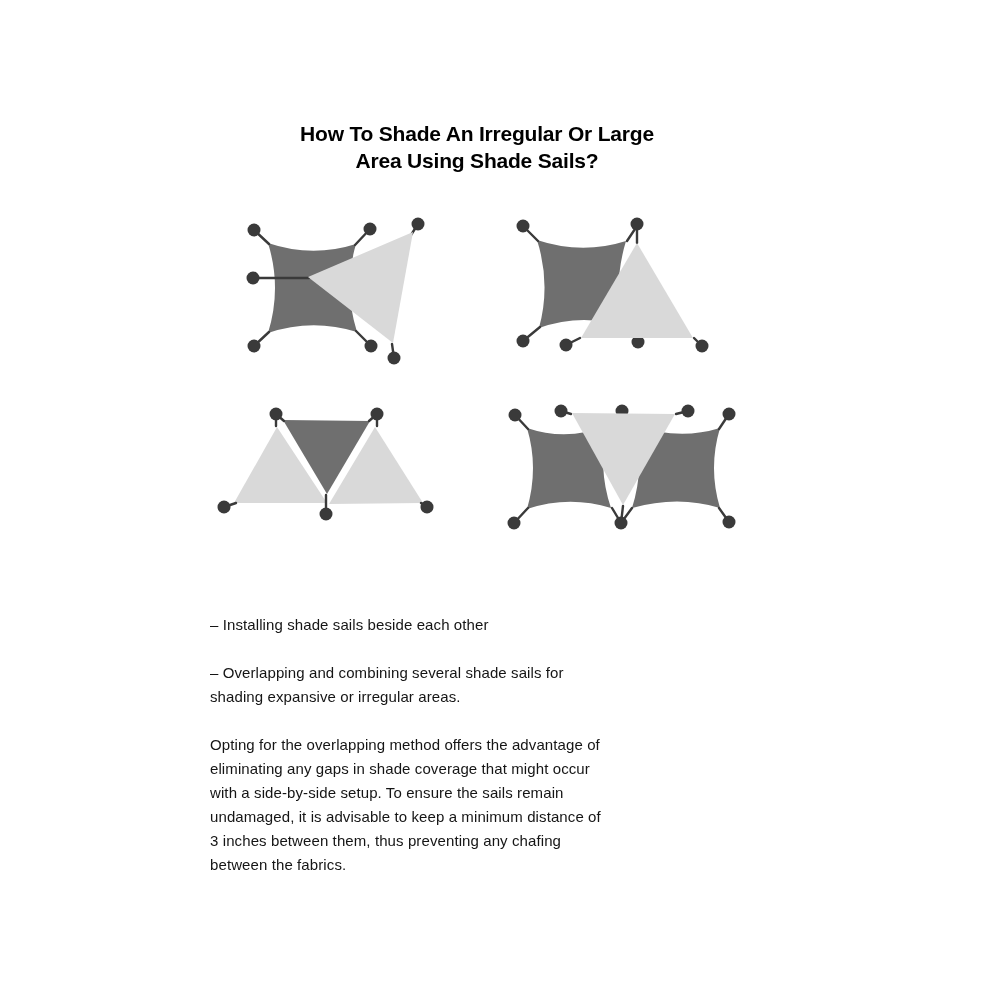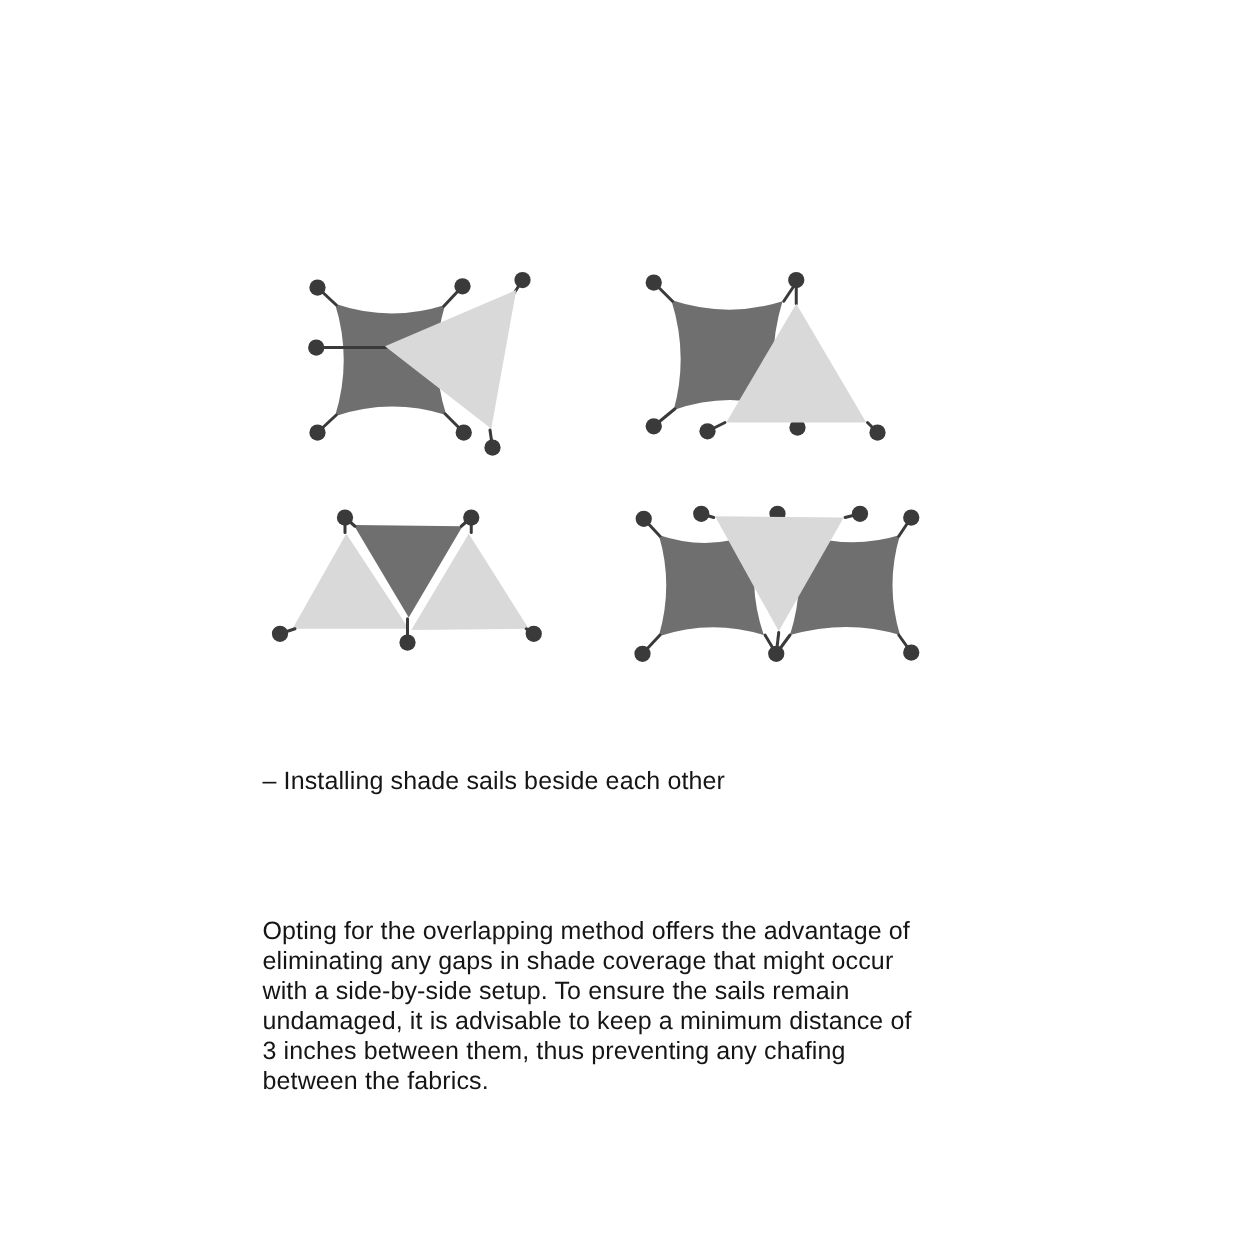--- a/index.html
+++ b/index.html
@@ -32,34 +32,36 @@
   .diagram-layer{
     position:absolute;left:0;top:0;width:1000px;height:1000px;
   }
   .sail-d{fill:var(--sail-dark);}
   .sail-l{fill:var(--sail-light);}
   .post-dot{fill:var(--post);}
   .tline{stroke:var(--post);stroke-width:2.4;stroke-linecap:round;fill:none;}
   .copy{
     position:absolute;left:210px;
     margin:0;
-    font-size:20px;line-height:24px;
+    font-size:15px;line-height:24px;
     letter-spacing:0.1px;
     color:var(--text);
     white-space:pre-line;
   }
   .bullet-1{top:613px;width:600px;}
   .bullet-2{top:661px;width:600px;}
   .para{top:733px;width:590px;}
 </style>
 </head>
 <body>
 
 <div class="page">
 
+  <h1 class="title">How To Shade An Irregular Or Large
+Area Using Shade Sails?</h1>
 
   <svg class="diagram-layer" viewBox="0 0 1000 1000" width="1000" height="1000" aria-hidden="true">
 
     <g>
       <path class="sail-d" d="M268,243 Q312,258 356,244 Q343,288 357,332 Q312,318 268,333 Q282,288 268,243 Z"></path>
       <path class="tline" d="M254,230 L269,244"></path>
       <path class="tline" d="M370,229 L355,245"></path>
       <path class="tline" d="M254,346 L269,332"></path>
       <path class="tline" d="M371,346 L356,331"></path>
       <path class="tline" d="M253,278 L309,278"></path>
@@ -128,20 +130,22 @@
       <circle class="post-dot" cx="688" cy="411" r="6.5"></circle>
       <circle class="post-dot" cx="729" cy="414" r="6.5"></circle>
       <circle class="post-dot" cx="514" cy="523" r="6.5"></circle>
       <circle class="post-dot" cx="621" cy="523" r="6.5"></circle>
       <circle class="post-dot" cx="729" cy="522" r="6.5"></circle>
       <path class="sail-l" d="M572,413 L675,414 L623,505 Z"></path>
     </g>
   </svg>
 
   <p class="copy bullet-1">– Installing shade sails beside each other</p>
+  <p class="copy bullet-2">– Overlapping and combining several shade sails for
+shading expansive or irregular areas.</p>
   <p class="copy para">Opting for the overlapping method offers the advantage of
 eliminating any gaps in shade coverage that might occur
 with a side-by-side setup. To ensure the sails remain
 undamaged, it is advisable to keep a minimum distance of
 3 inches between them, thus preventing any chafing
 between the fabrics.</p>
 
 </div>
 
 </body></html>

